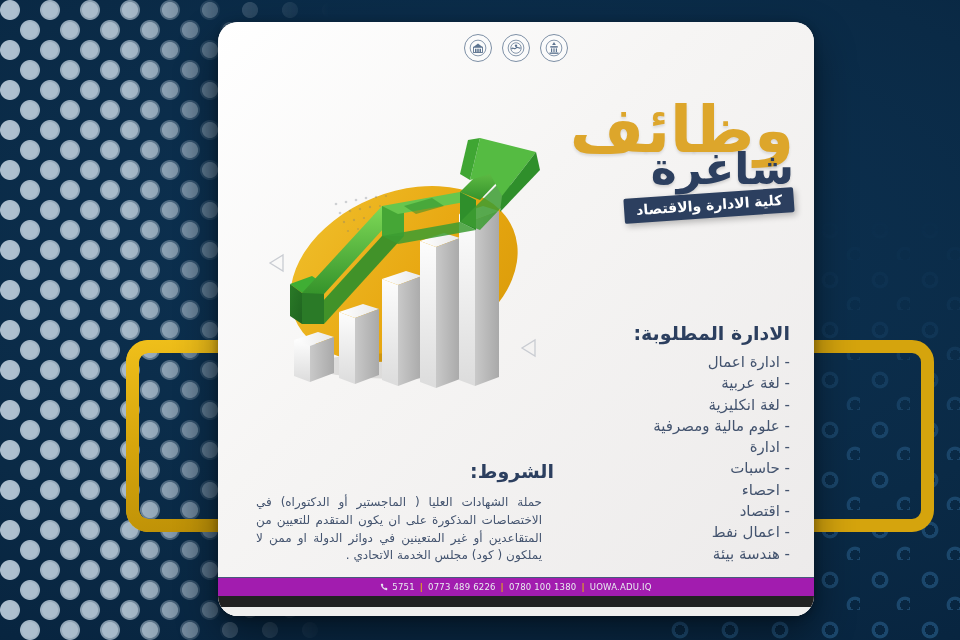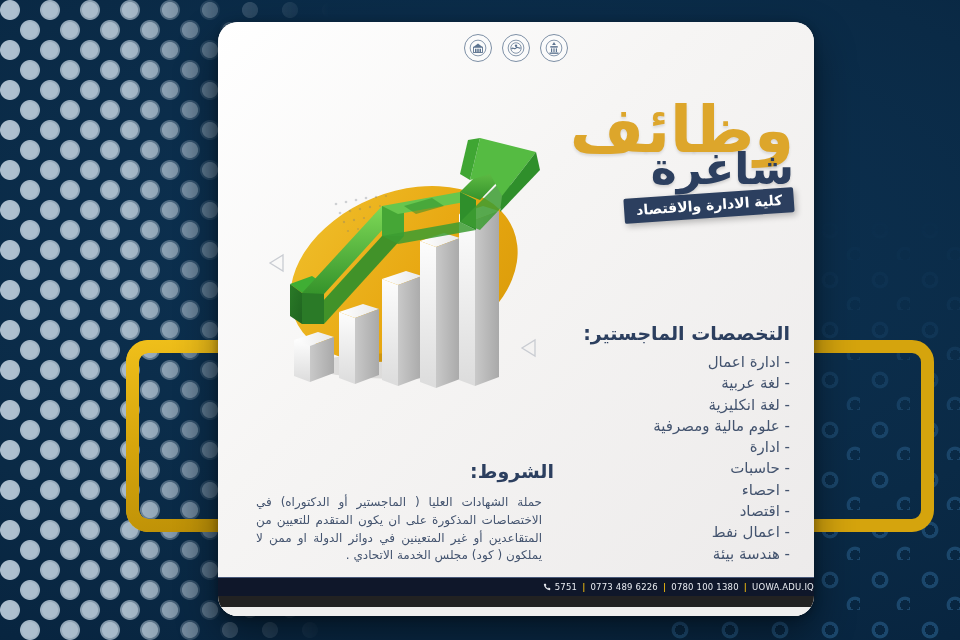--- a/index.html
+++ b/index.html
@@ -144,22 +144,22 @@
   .conds{position:absolute;right:260px;top:438px;width:310px;text-align:right;}
   .conds h2{margin:0 0 6px 0;font-size:19px;font-weight:700;color:#2c3f5f;}
   .conds p{
     margin:12px;font-size:12px;line-height:1.48;color:#44546f;
     text-align:justify;text-align-last:right;
   }
 
   
   .foot-navy{
     position:absolute;left:0;bottom:20px;width:100%;height:18px;
-    background:#0f172a;border-top:1px solid #48597a;
-    display:flex;align-items:center;justify-content:flex-start;gap:0;
+    background:#a21caf;border-top:1px solid #48597a;
+    display:flex;align-items:center;justify-content:center;gap:0;
   }
   .foot-dark{position:absolute;left:0;bottom:9px;width:100%;height:11px;background:#222222;}
   .foot-white{position:absolute;left:0;bottom:0;width:100%;height:9px;background:#f0efee;}
   .foot-items{display:flex;align-items:center;direction:ltr;font-size:8.5px;color:#e9ecf1;letter-spacing:.2px;}
   .foot-items .sep{color:#e2b211;margin:0 5px;font-weight:700;}
   .phone-ic{margin-right:4px;display:inline-flex;align-items:center;}
 </style>
 </head>
 <body>
 
@@ -339,21 +339,21 @@
 
   <div class="headline">
     <div class="t-waza">وظائف</div>
     <div class="t-shag">شاغرة</div>
     <div class="badge-wrap">
       <span class="badge">كلية الادارة والاقتصاد</span>
     </div>
   </div>
 
   <div class="specs">
-    <h2>التخصصات الماجستير:</h2>
+    <h2>الادارة المطلوبة:</h2>
     <ul>
       <li>- ادارة اعمال</li>
       <li>- لغة عربية</li>
       <li>- لغة انكليزية</li>
       <li>- علوم مالية ومصرفية</li>
       <li>- ادارة</li>
       <li>- حاسبات</li>
       <li>- احصاء</li>
       <li>- اقتصاد</li>
       <li>- اعمال نفط</li>

